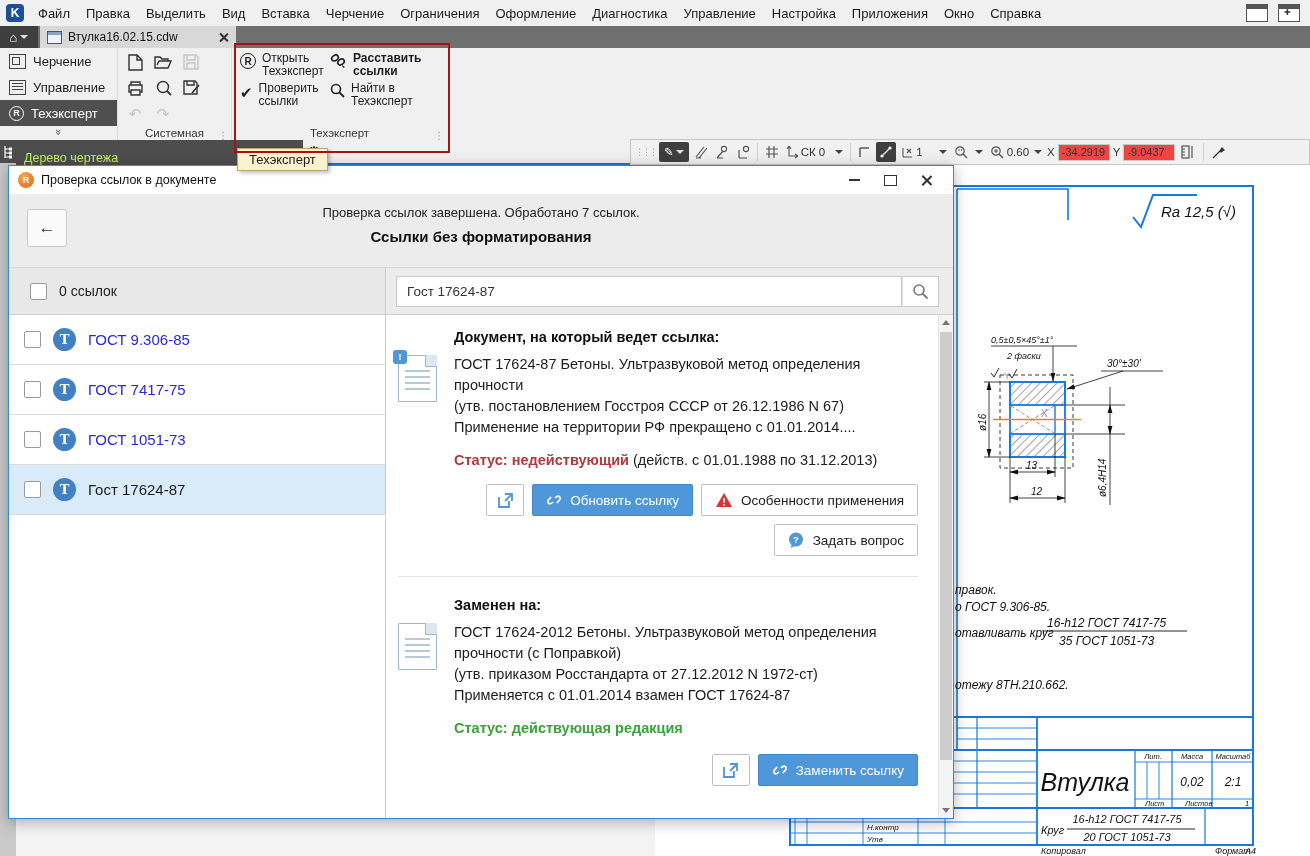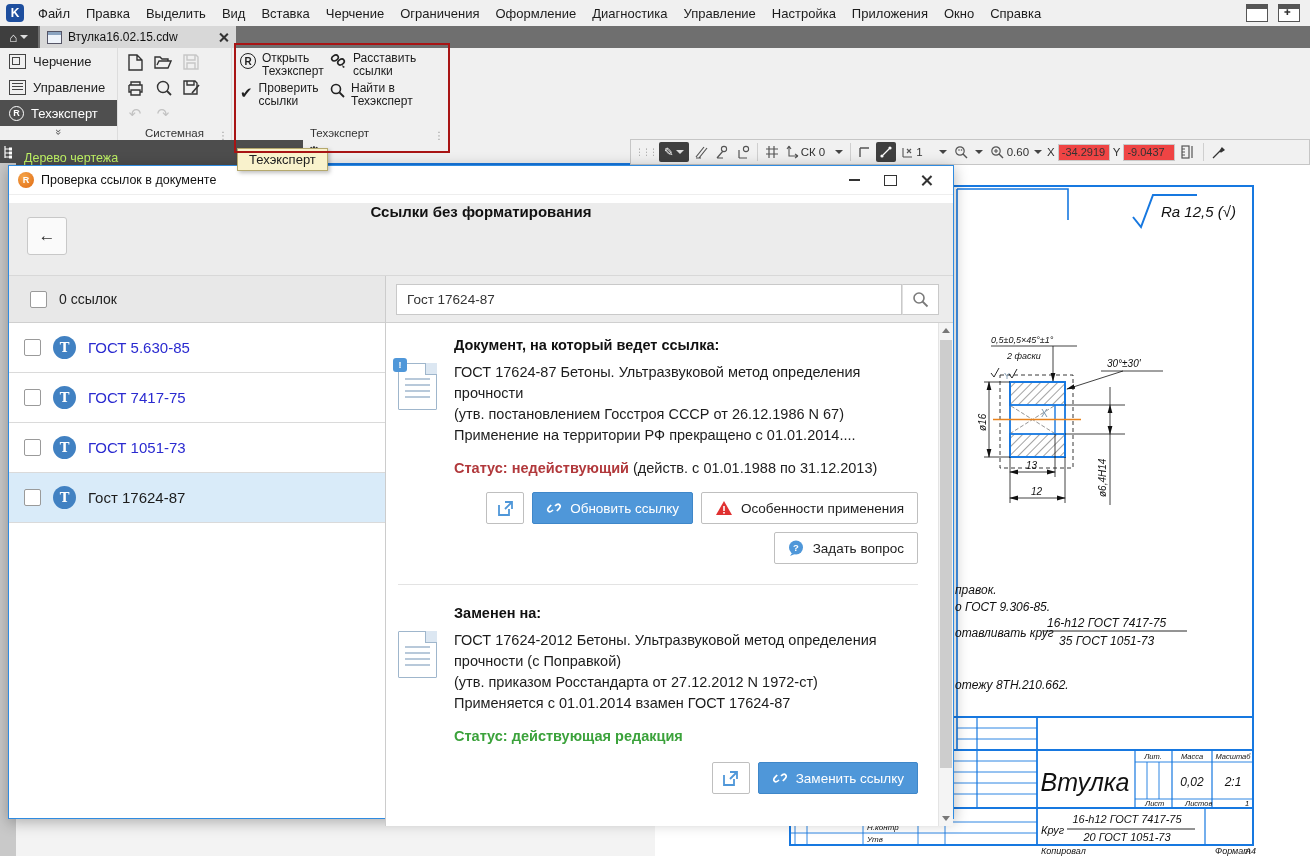--- a/index.html
+++ b/index.html
@@ -227,21 +227,21 @@
 
   <div class="abs techpanel">
     <div class="cmd" style="left:8px;top:4px;">
       <span class="rcirc">R</span>
       <span>Открыть Техэксперт</span>
     </div>
     <div class="cmd" style="left:8px;top:34px;">
       <span class="checkglyph">✔</span>
       <span>Проверить ссылки</span>
     </div>
-    <div class="cmd" style="left:98px;top:4px;">
+    <div class="cmd" style="left:98px;top:4px;font-weight:bold;">
       <svg width="17" height="16" style="flex:none;margin-top:1px;">
         <g fill="none" stroke="#222" stroke-width="1.6">
             <ellipse cx="5" cy="5" rx="3.5" ry="2.6" transform="rotate(-35 5 5)"></ellipse>
             <ellipse cx="11" cy="9" rx="3.5" ry="2.6" transform="rotate(-35 11 9)"></ellipse>
           </g>
         <path d="M12,12 l3,2 l-2,1 z" fill="#222"></path>
       </svg>
       <span>Расставить ссылки</span>
     </div>
     <div class="cmd" style="left:98px;top:34px;">
@@ -494,33 +494,34 @@
           </div>
         <div class="wc">
             <div class="cls"></div>
           </div>
       </div>
     </div>
     <div class="dlg-head">
       <div class="backbtn">
           <span class="backarrow">←</span>
         </div>
+      <div class="dlg-sum">Проверка ссылок завершена. Обработано 7 ссылок.</div>
       <div class="dlg-sub">Ссылки без форматирования</div>
     </div>
     <div class="dlg-body">
 
       <div class="lcol">
         <div class="lhead">
           <span class="cbx"></span>
           <span>0 ссылок</span>
         </div>
         <div class="litem">
           <span class="cbx"></span>
           <span class="ticon">T</span>
-          <span class="lbl">ГОСТ 5.630-85</span>
+          <span class="lbl">ГОСТ 9.306-85</span>
         </div>
         <div class="litem">
           <span class="cbx"></span>
           <span class="ticon">T</span>
           <span class="lbl">ГОСТ 7417-75</span>
         </div>
         <div class="litem">
           <span class="cbx"></span>
           <span class="ticon">T</span>
           <span class="lbl">ГОСТ 1051-73</span>

